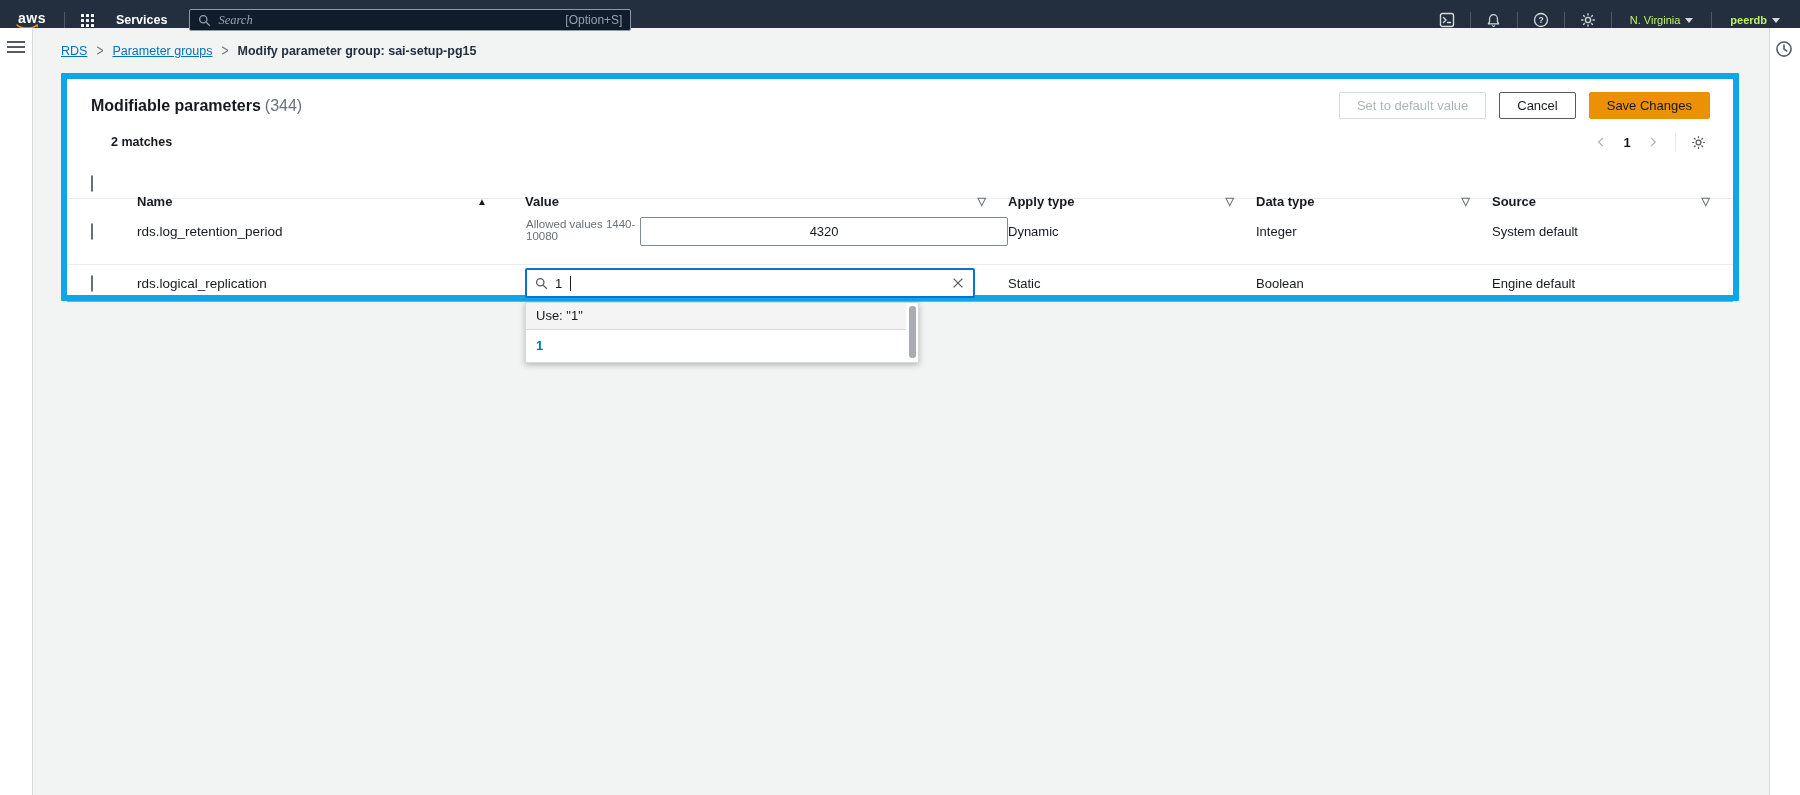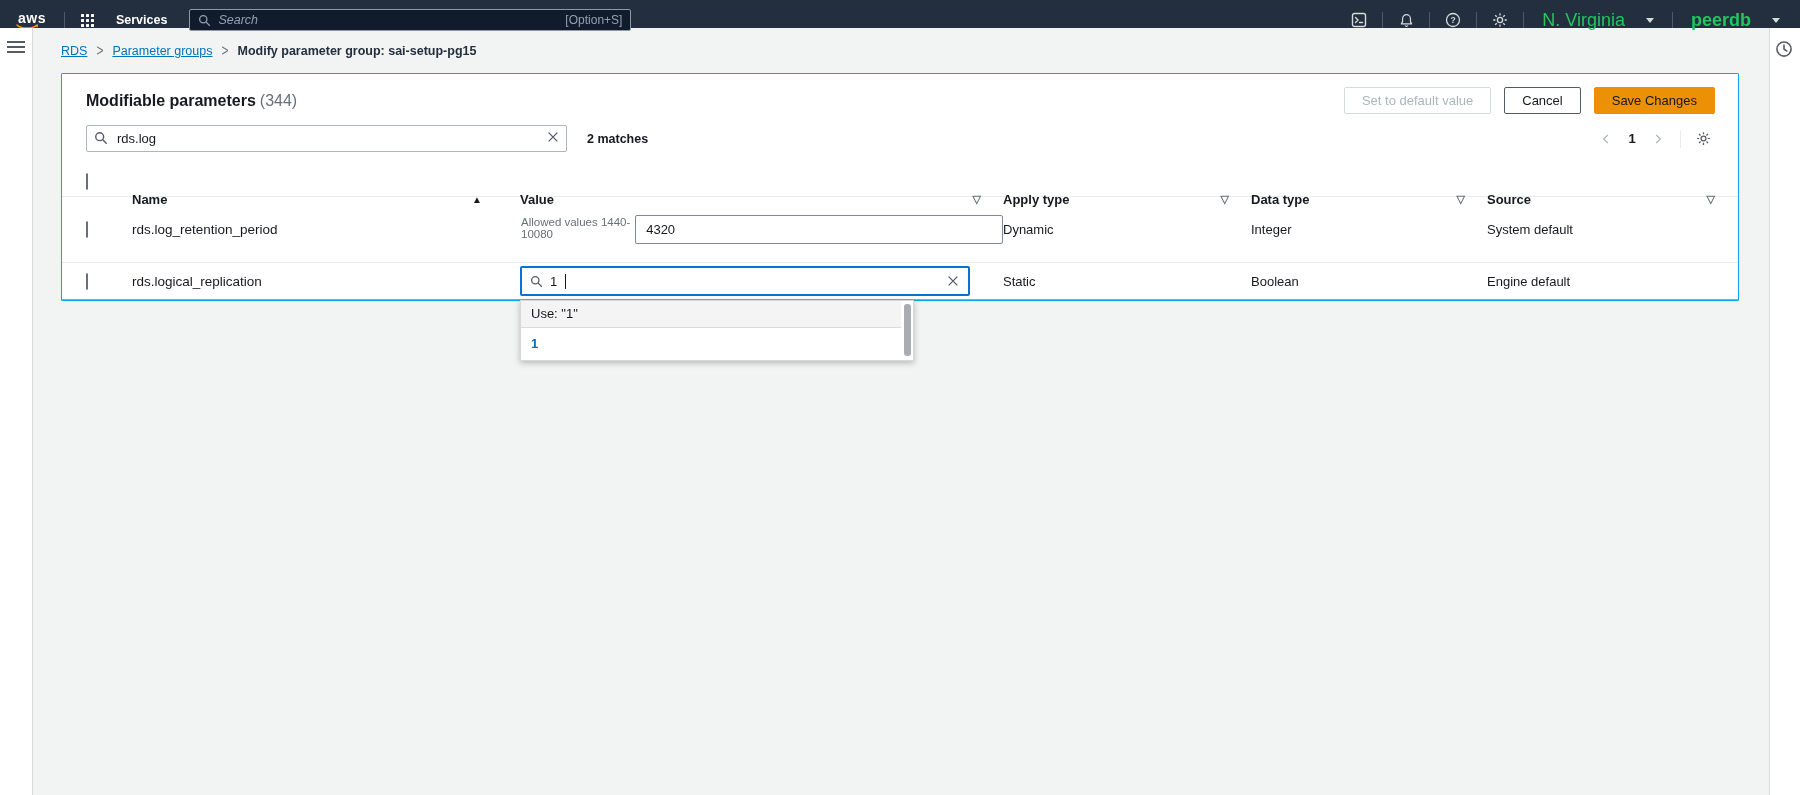--- a/index.html
+++ b/index.html
@@ -22,45 +22,45 @@
   .services { display:flex; align-items:center; gap:22px; color:#fff; font-weight:bold; font-size:12.5px; padding:0 8px; cursor:pointer; }
   .grid-icon { display:grid; grid-template-columns:repeat(3,3px); grid-template-rows:repeat(3,3px); gap:2px; }
   .grid-icon i { background:#fff; border-radius:.5px; }
   .nav-search {
     margin-left:14px; width:442px; height:22px; background:#101c2c;
     border:1px solid #8d99a8; border-radius:2px;
     display:flex; align-items:center; padding:0 8px; gap:7px; color:#95a0b1;
   }
   .nav-search input {
     flex:1; background:transparent; border:none; outline:none;
-    color:#e9ebed; font-style:italic; font-size:12.5px; font-family:Liberation Sans, sans-serif;
+    color:#e9ebed; font-style:italic; font-size:12.5px; font-family:Liberation Serif, serif;
   }
   .nav-search input::placeholder { color:#95a0b1; font-style:italic; }
   .nav-shortcut { font-size:12px; color:#95a0b1; }
   .nav-right { margin-left:auto; display:flex; align-items:center; }
   .nav-icon-btn { width:30px; height:26px; display:flex; align-items:center; justify-content:center; color:#d5dbdb; cursor:pointer; }
-  .nav-text-btn { display:flex; align-items:center; gap:21px; color:#22c55e; font-size:18px; padding:0 10px; cursor:pointer; white-space:nowrap; }
+  .nav-text-btn { display:flex; align-items:center; gap:5px; color:#bef264; font-size:11px; padding:0 10px; cursor:pointer; white-space:nowrap; }
   .caret-down { width:0; height:0; border-left:4px solid transparent; border-right:4px solid transparent; border-top:5px solid #d5dbdb; }
   .bold { font-weight:bold;text-align:center; }
   
   .shell { position:relative; display:flex; height:767px; }
   .rail-left { width:33px; background:#fff; border-right:1px solid #d5dbdb; flex:0 0 auto; }
   .rail-right { width:31px; background:#fff; border-left:1px solid #d5dbdb; flex:0 0 auto; }
   .hamburger { width:18px; margin:13px auto; display:flex; flex-direction:column; gap:3px; cursor:pointer; }
   .hamburger i { height:2px; background:#545b64; }
   .clock-btn { width:20px; margin:12px auto; color:#545b64; cursor:pointer; }
   .center { flex:1; min-width:0; }
   
   .breadcrumb { display:flex; align-items:center; gap:9px; padding:16px 0 10px 28px; font-size:12.5px; }
   .crumb-link { color:#0073bb; text-decoration:underline; cursor:pointer; }
   .crumb-sep { color:#687078; font-size:12px; transform:scaleY(1.3); }
   .crumb-current { color:#232f3e; font-weight:bold; }
   
   .card {
-    background:#fff; border:1px solid #0ea5e9; border-radius:1px;
+    background:#fff; border:6px solid #0ea5e9; border-radius:1px;
     margin:5px 30px 0 28px; height:228px;
     box-shadow:0 1px 2px rgba(0,0,0,.06);
   }
   .card-header { display:flex; align-items:center; justify-content:space-between; padding:13px 23px 0 24px; }
   .card-title { font-size:16px; font-weight:bold; }
   .card-title .count { color:#687078; font-weight:normal; margin-left:4px; }
   .header-actions { display:flex; gap:13px; }
   .btn { height:27px; padding:0 17px; border-radius:2px; font-family:inherit; font-size:13px; font-weight:normal; cursor:pointer; }
   .btn-disabled { background:#fff; border:1px solid #d5dbdb; color:#aab7b8; cursor:default; }
   .btn-normal { background:#fff; border:1px solid #545b64; color:#16191f; }
@@ -90,21 +90,21 @@
   .sort-icon { color:#16191f; font-size:10px; cursor:pointer; }
   .filter-icon { color:#687078; font-size:11px; cursor:pointer; }
   .cb { width:14px; height:14px; border:1px solid #687078; border-radius:2px; background:#fff; cursor:pointer; }
   .row1 { height:66px; border-bottom:1px solid #e9ebed; }
   .row2 { height:37px; border-bottom:1px solid #9aa5ad; }
   .pname { font-size:13.5px; color:#16191f; }
   .vcell { display:flex; flex-direction:row; justify-content:center; }
   .constraint { font-size:11.5px; color:#687078; margin:1px 0 3px 1px; }
   .val-input {
     width:450px; height:29px; border:1px solid #7d8998; border-radius:2px;
-    padding:0 10px; font-family:inherit; font-size:13px; color:#16191f; outline:none; background:#fff;
+    padding:0 10px; font-family:inherit; font-size:13px; color:#16191f; outline:none; background:#fff;text-align:center;
   }
   
   .combo-wrap { position:relative; width:450px; }
   .combo {
     display:flex; align-items:center; height:30px; background:#fff;
     border:2px solid #0972d3; border-radius:2px; padding:0 8px; gap:7px;
   }
   .combo-text { font-size:13px; color:#16191f; }
   .text-caret { display:inline-block; width:1px; height:15px; background:#16191f; vertical-align:middle; margin-left:1px; }
   .combo-clear { margin-left:auto; color:#545b64; cursor:pointer; }
@@ -216,34 +216,20 @@
           <span>Modifiable parameters</span><span class="count">(344)</span>
         </div>
         <div class="header-actions">
           <button class="btn btn-disabled">Set to default value</button>
           <button class="btn btn-normal">Cancel</button>
           <button class="btn btn-primary">Save Changes</button>
         </div>
       </div>
 
       <div class="filter-row">
-        <div class="filter-box">
-          <span class="filter-search-icon">
-            <svg width="14" height="14" viewBox="0 0 16 16">
-                <circle cx="6.5" cy="6.5" r="4.5" fill="none" stroke="currentColor" stroke-width="1.6"></circle>
-                <path d="M10 10l4.5 4.5" stroke="currentColor" stroke-width="1.6"></path>
-              </svg>
-          </span>
-          <input type="text" value="rds.log" style="">
-          <span class="filter-clear">
-            <svg width="14" height="14" viewBox="0 0 16 16">
-                <path d="M3 3l10 10M13 3L3 13" stroke="currentColor" stroke-width="1.5"></path>
-              </svg>
-          </span>
-        </div>
         <span class="matches">2 matches</span>
         <div class="pager">
           <span class="pg-btn">
             <svg width="12" height="12" viewBox="0 0 16 16">
                 <path d="M10.5 2.5L5 8l5.5 5.5" fill="none" stroke="currentColor" stroke-width="1.8"></path>
               </svg>
           </span>
           <span class="pg-num">1</span>
           <span class="pg-btn">
             <svg width="12" height="12" viewBox="0 0 16 16">

